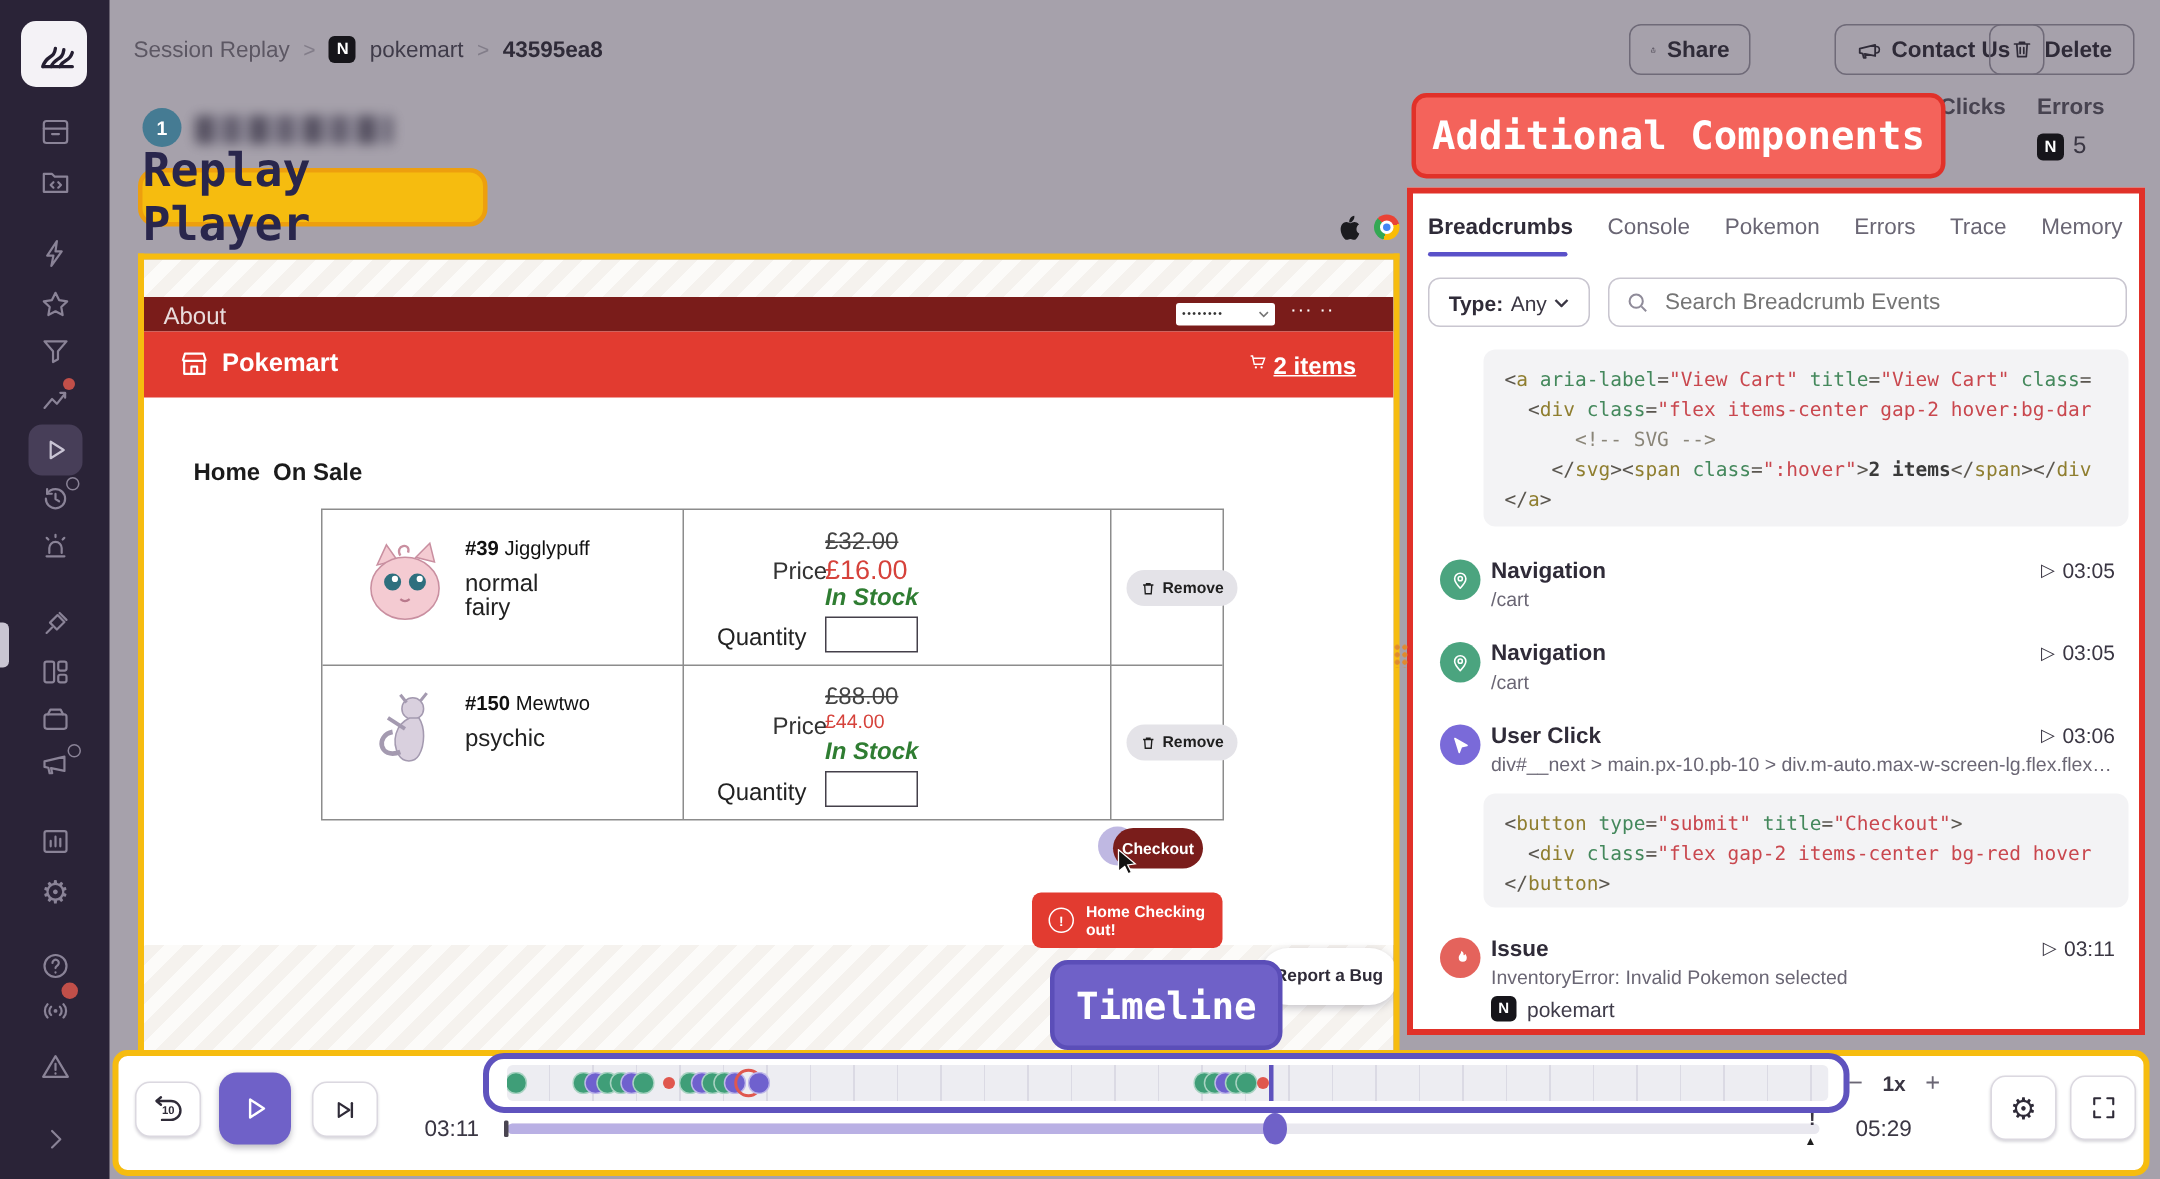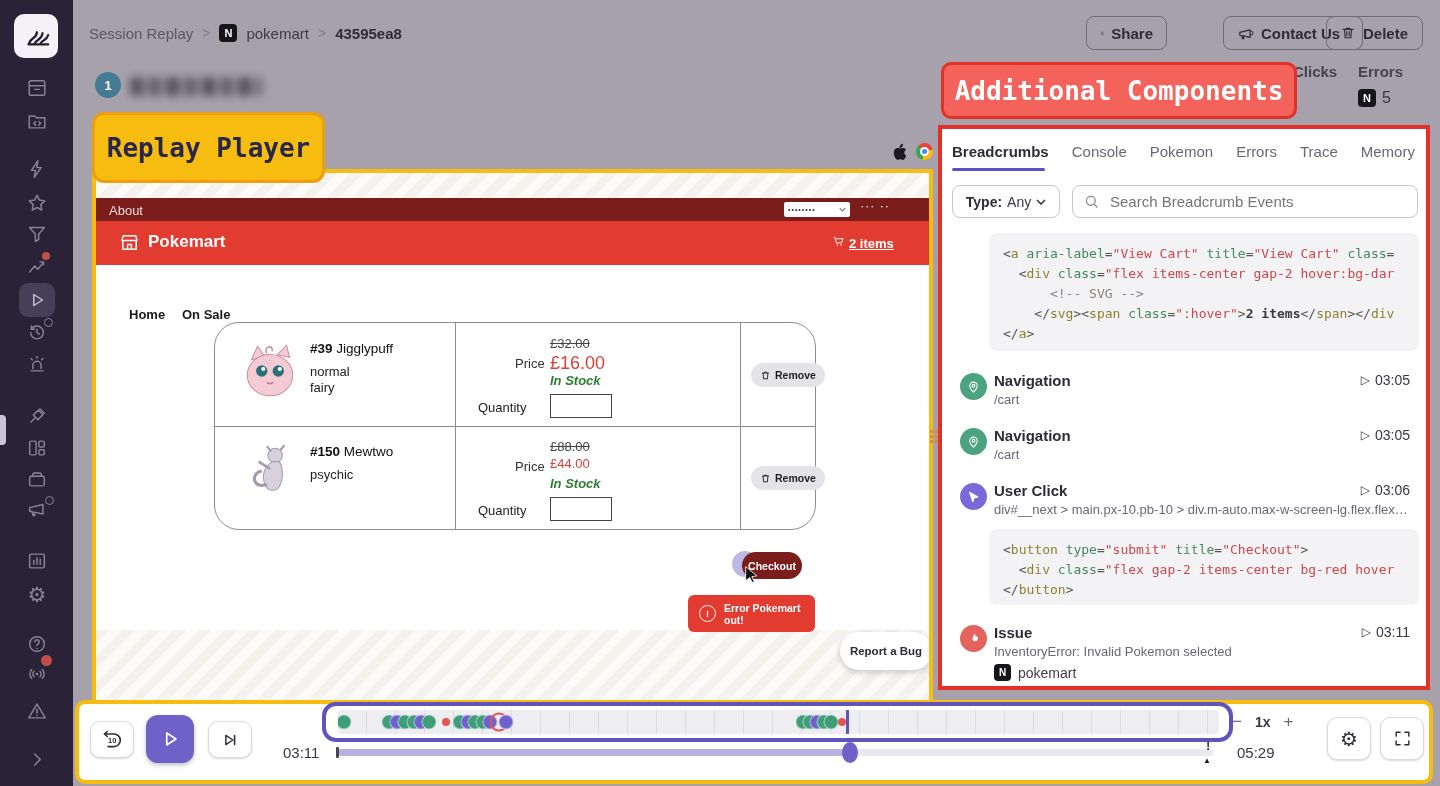--- a/index.html
+++ b/index.html
@@ -17,21 +17,21 @@
   .crumb-sep{color:#827d89;font-size:14px;}
   .next-badge{display:inline-flex;align-items:center;justify-content:center;background:#16151a;color:#fff;border-radius:4px;font-weight:700;}
   .top-btn{position:absolute;top:16px;height:34px;border:1.5px solid #6F6A78;border-radius:8px;display:flex;align-items:center;gap:7px;padding:0 13px;font-size:15px;font-weight:600;color:#2F2B38;box-sizing:border-box;}
   .top-btn svg{stroke:#2F2B38;fill:none;stroke-width:1.7;stroke-linecap:round;stroke-linejoin:round;}
   .stat-label{font-size:15px;font-weight:600;color:#474350;}
   
   .anno{font-family:"DejaVu Sans Mono","Liberation Mono",monospace;font-weight:700;display:flex;align-items:center;justify-content:center;z-index:40;border-radius:12px;}
   
   #player-box{left:92px;top:169px;width:841px;height:531px;background:repeating-linear-gradient(135deg,#F5F2EE 0 9px,#FCFBF9 9px 18px);border:4px solid #F6BC0F;border-bottom:none;box-sizing:border-box;overflow:hidden;z-index:5;}
   #viewport{position:absolute;left:0;top:25px;width:833px;height:432px;background:#fff;}
-  .mini{font-size:13px;}
+  .mini{font-size:16px;}
   .ptable{position:absolute;border:1px solid #8C8C8C;background:#fff;}
   .vline{position:absolute;top:0;bottom:0;width:1px;background:#8C8C8C;}
   .hline{position:absolute;left:0;right:0;height:1px;background:#8C8C8C;}
   .remove-pill{position:absolute;display:flex;align-items:center;gap:4px;background:#E4E3E8;border-radius:13px;height:24px;padding:0 9px;font-size:10.5px;font-weight:600;color:#1f1f1f;}
   .qty-input{position:absolute;width:62px;height:24px;border:1.5px solid #44404a;background:#fff;box-sizing:border-box;}
   
   #panel{left:938px;top:125px;width:492px;height:565px;background:#fff;border:4px solid #E13129;box-sizing:border-box;overflow:hidden;z-index:6;}
   .tab{font-size:15px;color:#6A6674;white-space:nowrap;}
   .tab.on{color:#2F2B38;font-weight:700;}
   .codeblock{position:absolute;background:#F3F3F5;border-radius:8px;font-family:"DejaVu Sans Mono","Liberation Mono",monospace;font-size:13px;line-height:20px;padding:11px 14px;white-space:pre;overflow:hidden;box-sizing:border-box;}
@@ -215,21 +215,21 @@
   </div>
 
   <svg class="abs" style="left:890px;top:141px;" width="18" height="20" viewBox="0 0 20 22">
       <path d="M13.6 6.1c.9-1.1.8-2.6.7-3.1-1.1.1-2.3.9-3 1.9-.6.9-.9 2.2-.7 3.2 1.2 0 2.2-.9 3-2zM15.9 12.8c0-2.2 1.8-3.3 1.9-3.3-1-1.5-2.6-1.7-3.2-1.8-1.3-.1-2.6.8-3.3.8-.7 0-1.7-.8-2.8-.8-1.4 0-2.8.9-3.6 2.2-1.5 2.7-.4 6.6 1.1 8.8.7 1.1 1.6 2.2 2.7 2.2 1 0 1.4-.7 2.7-.7s1.6.7 2.8.7c1.1 0 1.9-1.1 2.6-2.2.8-1.2 1.2-2.4 1.2-2.5-.1 0-2.1-.9-2.1-3.4z" fill="#1b1b1f"></path>
     </svg>
   <div class="abs" style="left:916px;top:143px;width:17px;height:17px;border-radius:50%;background:conic-gradient(from -45deg,#EA4335 0 120deg,#FBBC05 120deg 240deg,#34A853 240deg 360deg);">
     <div style="position:absolute;left:4px;top:4px;width:9px;height:9px;border-radius:50%;background:#fff;"></div>
     <div style="position:absolute;left:5.8px;top:5.8px;width:5.4px;height:5.4px;border-radius:50%;background:#4285F4;"></div>
   </div>
 
-  <div class="anno abs" style="left:92px;top:112px;width:233px;height:71px;background:#F6BC0F;border:3px solid #ED9F0E;font-size:26px;color:#29264C;box-sizing:border-box;">Replay Player</div>
+  <div class="anno abs" style="left:92px;top:112px;width:233px;height:39px;background:#F6BC0F;border:3px solid #ED9F0E;font-size:31px;color:#29264C;box-sizing:border-box;">Replay Player</div>
 
   <div id="player-box" class="abs">
     <div id="viewport">
 
       <div class="abs" style="left:0;top:0;width:833px;height:23px;background:#7A1C1A;">
         <span class="abs mini" style="left:13px;top:5px;color:#E9DCDC;">About</span>
         <div class="abs" style="left:688px;top:4px;width:66px;height:15px;background:#fff;border-radius:2px;display:flex;align-items:center;justify-content:space-between;padding:0 4px;box-sizing:border-box;">
           <span style="font-size:7px;color:#333;letter-spacing:1px;">••••••••</span>
           <svg width="7" height="5" viewBox="0 0 10 6">
               <path d="M1 1l4 4 4-4" stroke="#777" stroke-width="1.5" fill="none"></path>
@@ -247,21 +247,21 @@
             <path d="M3 4h2.2l2 9.5h9.3L19 6.5H6" stroke="#fff" stroke-width="1.6" fill="none"></path>
             <circle cx="9" cy="17" r="1.3" fill="#fff"></circle>
             <circle cx="15.5" cy="17" r="1.3" fill="#fff"></circle>
           </svg>
         <span class="abs mini" style="left:753px;top:15px;color:#fff;font-weight:700;text-decoration:underline;">2 items</span>
       </div>
 
       <span class="abs mini" style="left:33px;top:109px;font-weight:700;color:#1b1b1b;">Home</span>
       <span class="abs mini" style="left:86px;top:109px;font-weight:700;color:#1b1b1b;">On Sale</span>
 
-      <div class="ptable" style="left:118px;top:124px;width:600px;height:206px;border-radius:25px;">
+      <div class="ptable" style="left:118px;top:141px;width:600px;height:206px;">
         <div class="vline" style="left:240px;"></div>
         <div class="vline" style="left:525px;"></div>
         <div class="hline" style="top:103px;"></div>
 
         <div class="abs" style="left:0;top:0;width:600px;height:103px;">
           <svg class="abs" style="left:24px;top:16px;" width="62" height="62" viewBox="0 0 60 60">
             <path d="M12 20 L18 7 L25 17 Z" fill="#F4CBD2" stroke="#C98FA0"></path>
               <path d="M37 15 L46 6 L49 18 Z" fill="#F4CBD2" stroke="#C98FA0"></path>
             <ellipse cx="30" cy="35" rx="22" ry="20" fill="#F4CBD2" stroke="#C98FA0"></ellipse>
             <path d="M27 14 C23 7 34 5 32 12" stroke="#C98FA0" fill="none" stroke-width="1.5"></path>
@@ -314,21 +314,21 @@
       </div>
 
       <div class="abs" style="left:636px;top:353px;width:26px;height:26px;border-radius:50%;background:#AFA6DB;opacity:.8;"></div>
       <div class="abs" style="left:646px;top:354px;width:60px;height:27px;background:#7A1D1B;border-radius:14px;display:flex;align-items:center;justify-content:center;color:#fff;font-size:10.5px;font-weight:600;">Checkout</div>
       <svg class="abs" style="left:648px;top:368px;" width="15" height="17" viewBox="0 0 12 16">
           <path d="M0.5 0.5 L11 9.3 L6.3 10 L8.6 14.6 L6.6 15.6 L4.4 10.9 L0.5 13.9 Z" fill="#111" stroke="#fff" stroke-width="0.8"></path>
         </svg>
 
       <div class="abs" style="left:592px;top:397px;width:127px;height:37px;background:#E23B30;border-radius:6px;display:flex;align-items:center;gap:8px;padding:0 11px;box-sizing:border-box;">
         <span style="width:15px;height:15px;border:1.5px solid #fff;border-radius:50%;color:#fff;font-size:9px;font-weight:700;display:flex;align-items:center;justify-content:center;flex:none;">!</span>
-        <span style="color:#fff;font-size:10.5px;font-weight:600;">Error Pokemart out!</span>
+        <span style="color:#fff;font-size:10.5px;font-weight:600;">Home Checking out!</span>
       </div>
     </div>
 
     <div class="abs" style="left:744px;top:459px;width:92px;height:38px;background:#fff;border-radius:19px;box-shadow:0 2px 6px rgba(40,35,60,.25);display:flex;align-items:center;justify-content:center;font-size:11.5px;font-weight:700;color:#2F2B38;">Report a Bug</div>
   </div>
 
   <div class="abs" style="left:929px;top:429px;width:10px;height:16px;background-image:radial-gradient(#E08A2E 1.5px,transparent 1.9px);background-size:5px 5px;z-index:20;"></div>
 
   <div class="anno abs" style="left:941px;top:62px;width:356px;height:57px;background:#F4635B;border:3px solid #E13129;font-size:26px;color:#fff;border-radius:10px;box-sizing:border-box;">Additional Components</div>
 
@@ -412,20 +412,21 @@
     <div class="abs" style="left:52px;top:535px;display:flex;align-items:center;gap:7px;">
       <span class="next-badge" style="width:17px;height:17px;font-size:10px;">N</span>
       <span style="font-size:14px;color:#3F3B49;">pokemart</span>
     </div>
     <div class="ev-time" style="top:495px;">
         <span style="font-size:12px;">▷</span>
         <span>03:11</span>
       </div>
   </div>
 
+  <div class="anno abs" style="left:700px;top:640px;width:155px;height:60px;background:#6F61C8;border:3px solid #5B4EB8;font-size:25px;color:#fff;box-sizing:border-box;z-index:45;">Timeline</div>
 
   <div id="bottom-bar" class="abs"></div>
 
   <div class="ctl-btn" style="left:90px;top:721px;width:44px;height:37px;z-index:10;">
     <svg width="24" height="24" viewBox="0 0 24 24">
         <path d="M7.3 3.5L4.3 6l3 2.5" stroke="#2F2B38" stroke-width="1.6" fill="none" stroke-linecap="round" stroke-linejoin="round"></path>
         <path d="M4.8 6H14a6.3 6.3 0 110 12.6H8" stroke="#2F2B38" stroke-width="1.6" fill="none" stroke-linecap="round"></path>
         <text x="8" y="14.5" font-size="7.5" font-weight="700" fill="#2F2B38" font-family="Liberation Sans,sans-serif">10</text>
       </svg>
   </div>

